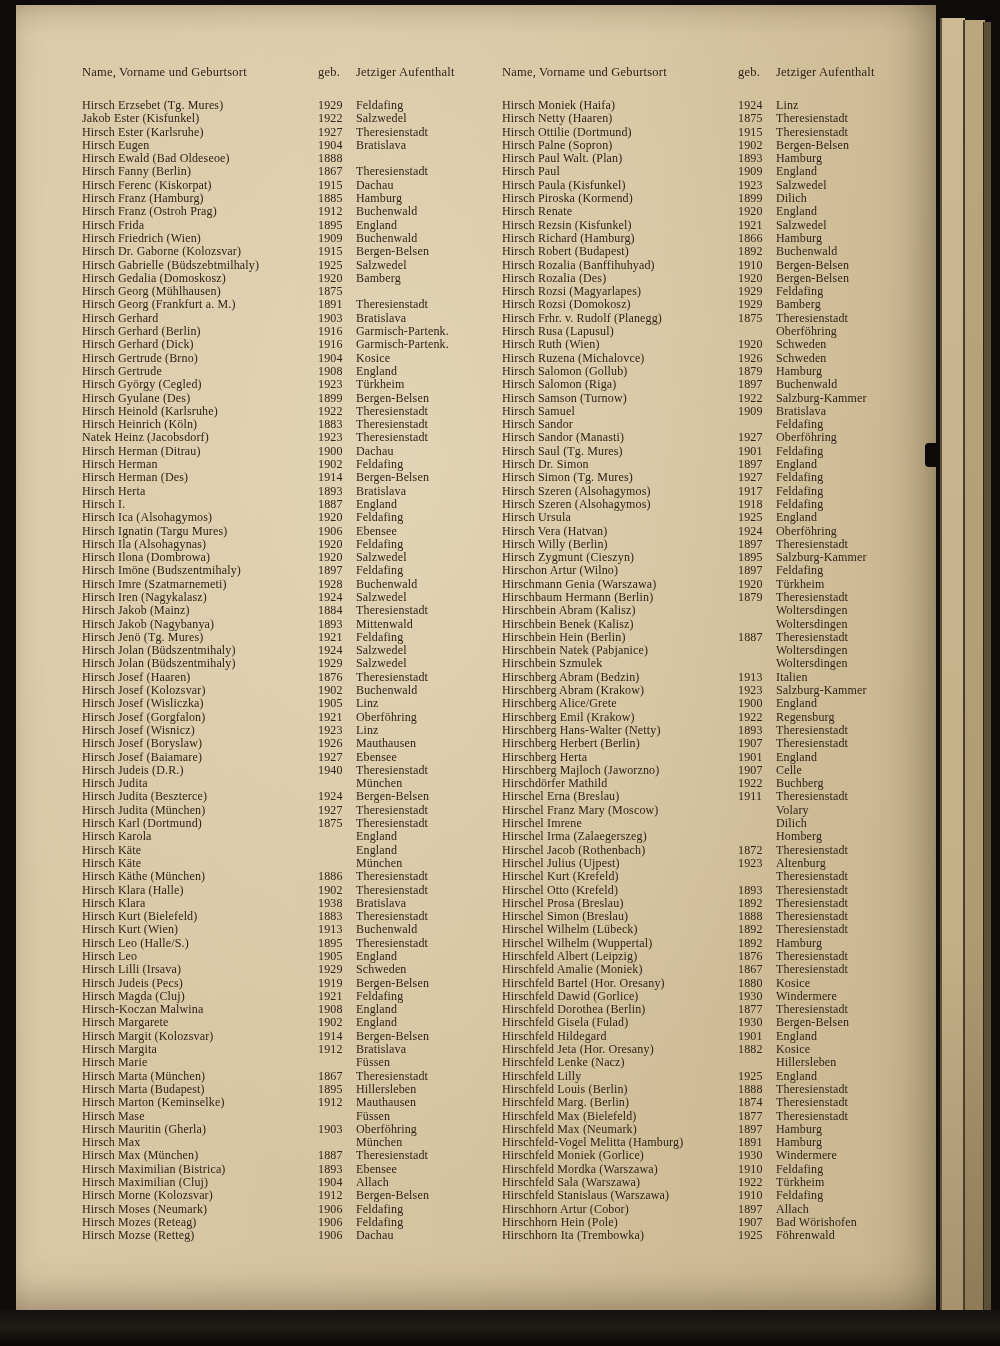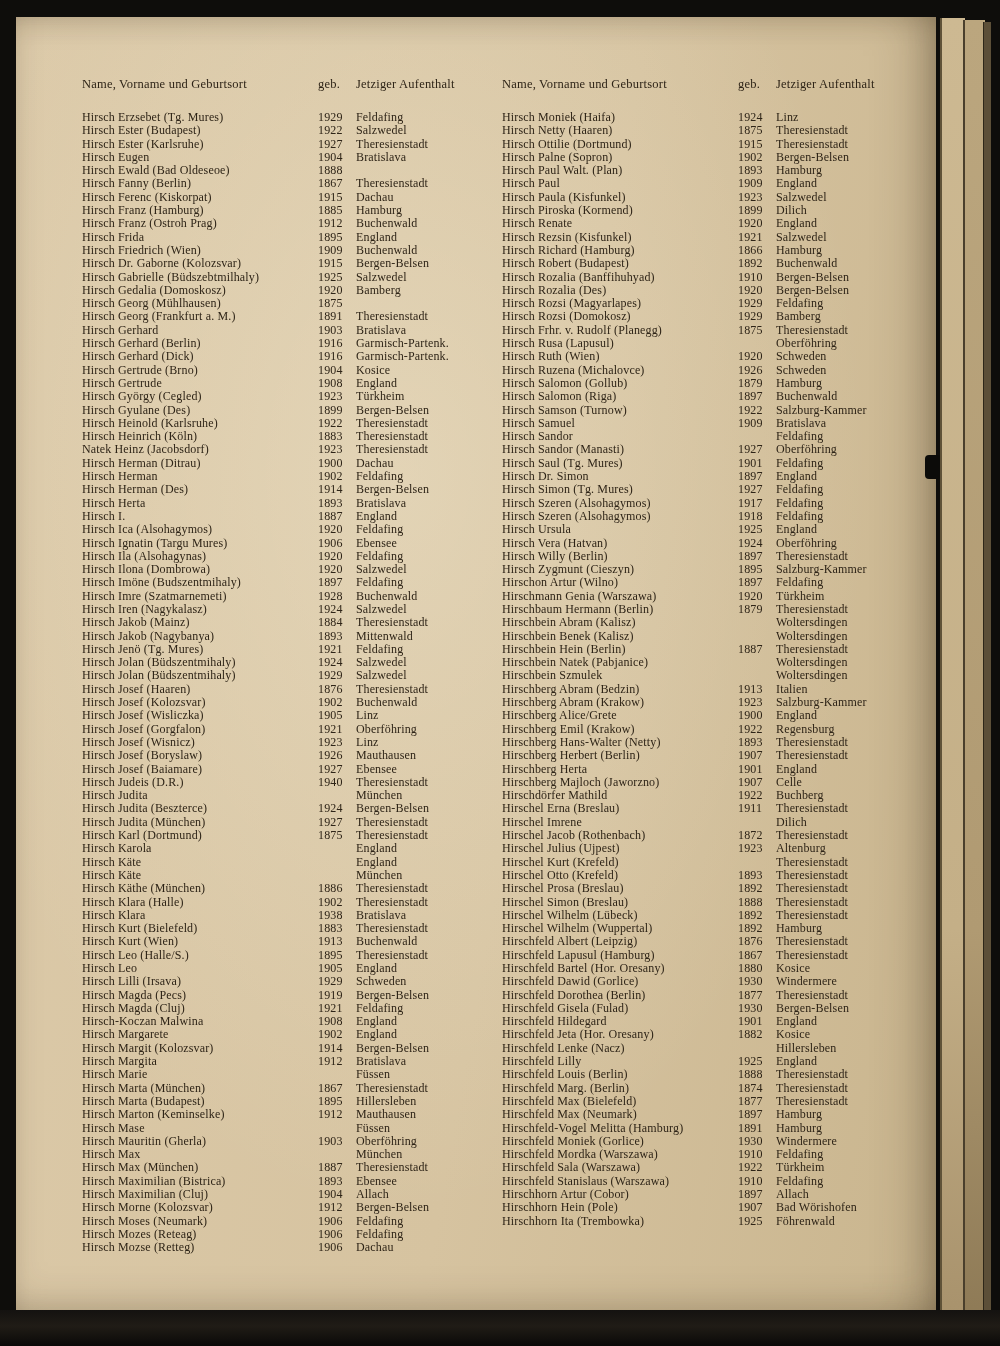--- a/index.html
+++ b/index.html
@@ -24,21 +24,20 @@
     width: 920px;
     height: 1305px;
     background:
       radial-gradient(ellipse at 42% 35%, rgba(255,250,232,0.28), rgba(255,250,232,0) 62%),
       linear-gradient(100deg, #dccaa9 0%, #d6c3a0 55%, #c9b58e 100%);
     box-shadow:
       inset 0 -28px 45px -22px rgba(58,44,24,0.38),
       inset -34px 0 55px -28px rgba(58,44,24,0.42),
       inset 0 14px 30px -18px rgba(58,44,24,0.30);
     color: #2e2417;
-    margin-top: 12px;
   }
   .col {
     position: absolute;
     top: 0;
     width: 424px;
     height: 100%;
   }
   .col.left  { left: 66px; }
   .col.right { left: 486px; }
   .hdr {
@@ -123,21 +122,21 @@
         <span class="h-geb">geb.</span>
         <span class="h-res">Jetziger Aufenthalt</span>
       </div>
       <div class="rows" id="col-left">
           <div class="row">
             <span class="cell name">Hirsch Erzsebet (Tg. Mures)</span>
             <span class="cell geb">1929</span>
             <span class="cell place">Feldafing</span>
           </div>
           <div class="row">
-            <span class="cell name">Hirsch Ester (Budapest)</span>
+            <span class="cell name">Jakob Ester (Kisfunkel)</span>
             <span class="cell geb">1922</span>
             <span class="cell place">Salzwedel</span>
           </div>
           <div class="row">
             <span class="cell name">Hirsch Ester (Karlsruhe)</span>
             <span class="cell geb">1927</span>
             <span class="cell place">Theresienstadt</span>
           </div>
           <div class="row">
             <span class="cell name">Hirsch Eugen</span>
@@ -448,21 +447,21 @@
             <span class="cell name">Hirsch Leo</span>
             <span class="cell geb">1905</span>
             <span class="cell place">England</span>
           </div>
           <div class="row">
             <span class="cell name">Hirsch Lilli (Irsava)</span>
             <span class="cell geb">1929</span>
             <span class="cell place">Schweden</span>
           </div>
           <div class="row">
-            <span class="cell name">Hirsch Magda (Pecs)</span>
+            <span class="cell name">Hirsch Judeis (Pecs)</span>
             <span class="cell geb">1919</span>
             <span class="cell place">Bergen-Belsen</span>
           </div>
           <div class="row">
             <span class="cell name">Hirsch Magda (Cluj)</span>
             <span class="cell geb">1921</span>
             <span class="cell place">Feldafing</span>
           </div>
           <div class="row">
             <span class="cell name">Hirsch-Koczan Malwina</span>
@@ -823,23 +822,33 @@
             <span class="cell name">Hirschdörfer Mathild</span>
             <span class="cell geb">1922</span>
             <span class="cell place">Buchberg</span>
           </div>
           <div class="row">
             <span class="cell name">Hirschel Erna (Breslau)</span>
             <span class="cell geb">1911</span>
             <span class="cell place">Theresienstadt</span>
           </div>
           <div class="row">
+            <span class="cell name">Hirschel Franz Mary (Moscow)</span>
+            <span class="cell geb"></span>
+            <span class="cell place">Volary</span>
+          </div>
+          <div class="row">
             <span class="cell name">Hirschel Imrene</span>
             <span class="cell geb"></span>
             <span class="cell place">Dilich</span>
+          </div>
+          <div class="row">
+            <span class="cell name">Hirschel Irma (Zalaegerszeg)</span>
+            <span class="cell geb"></span>
+            <span class="cell place">Homberg</span>
           </div>
           <div class="row">
             <span class="cell name">Hirschel Jacob (Rothenbach)</span>
             <span class="cell geb">1872</span>
             <span class="cell place">Theresienstadt</span>
           </div>
           <div class="row">
             <span class="cell name">Hirschel Julius (Ujpest)</span>
             <span class="cell geb">1923</span>
             <span class="cell place">Altenburg</span>
@@ -873,21 +882,21 @@
             <span class="cell name">Hirschel Wilhelm (Wuppertal)</span>
             <span class="cell geb">1892</span>
             <span class="cell place">Hamburg</span>
           </div>
           <div class="row">
             <span class="cell name">Hirschfeld Albert (Leipzig)</span>
             <span class="cell geb">1876</span>
             <span class="cell place">Theresienstadt</span>
           </div>
           <div class="row">
-            <span class="cell name">Hirschfeld Lapusul (Hamburg)</span>
+            <span class="cell name">Hirschfeld Amalie (Moniek)</span>
             <span class="cell geb">1867</span>
             <span class="cell place">Theresienstadt</span>
           </div>
           <div class="row">
             <span class="cell name">Hirschfeld Bartel (Hor. Oresany)</span>
             <span class="cell geb">1880</span>
             <span class="cell place">Kosice</span>
           </div>
           <div class="row">
             <span class="cell name">Hirschfeld Dawid (Gorlice)</span>

